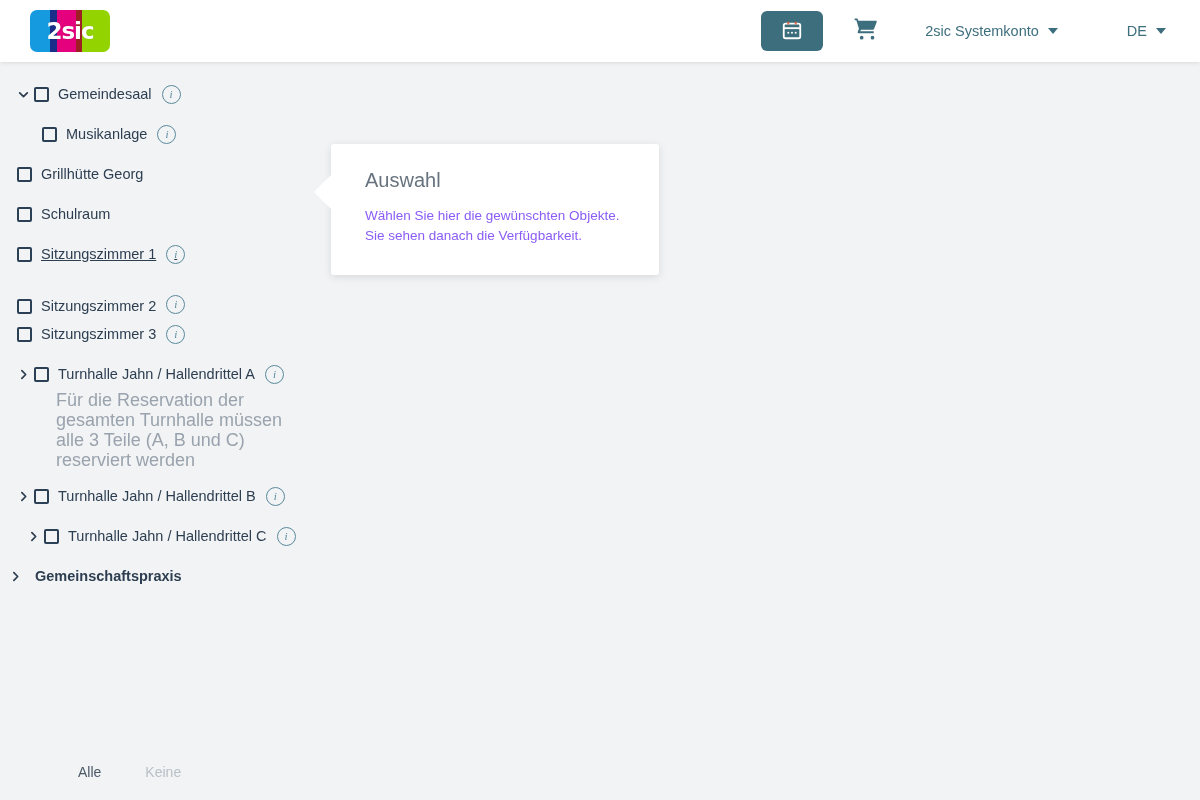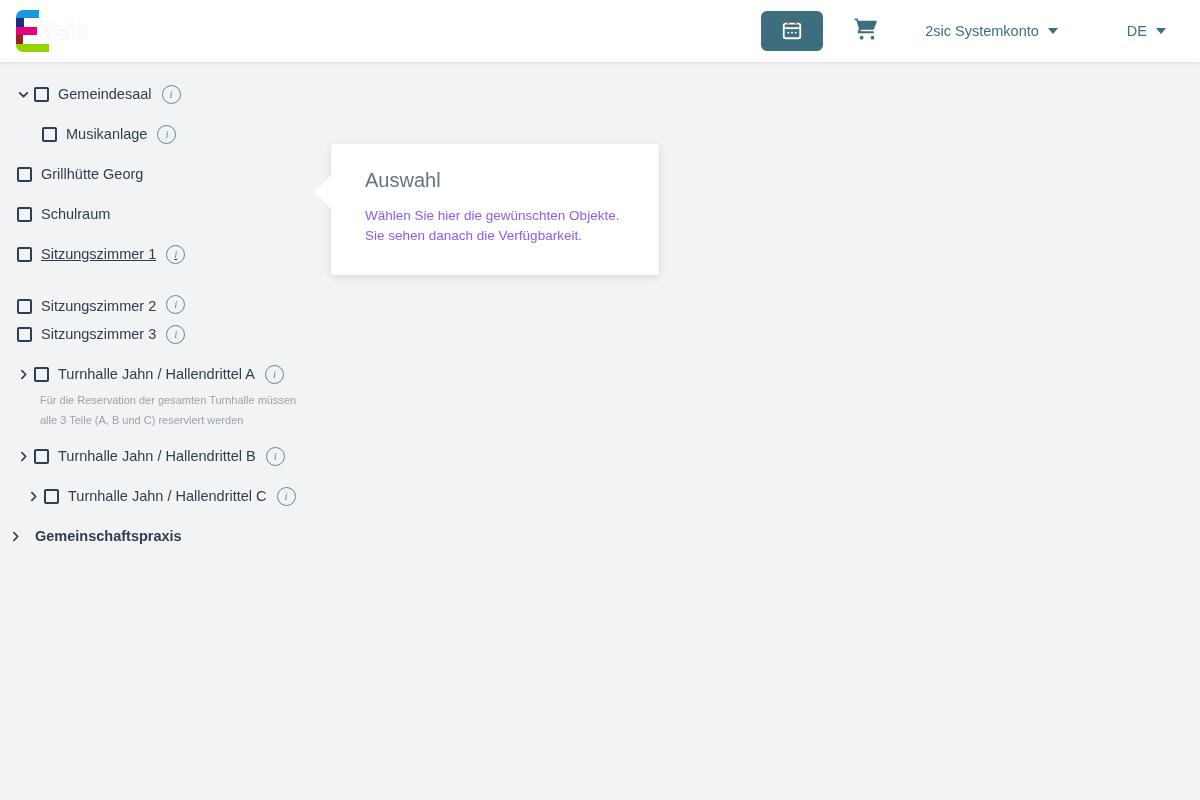--- a/index.html
+++ b/index.html
@@ -19,28 +19,27 @@
   .header {
     position: relative;
     height: 62px;
     background: #ffffff;
     display: flex;
     align-items: center;
     box-shadow: 0 1px 4px rgba(0,0,0,0.10);
     z-index: 20;
   }
   .logo {
-    margin-left: 16px;
-    width: 93px;
+    margin-left: 30px;
+    width: 80px;
     height: 42px;
     border-radius: 7px;
     overflow: hidden;
     display: flex;
     position: relative;
-    flex-direction: column;
   }
   .logo .band { height: 100%; }
   .logo .b1 { width: 25%; background: #159ae0; }
   .logo .b2 { width: 9%;  background: #1b2f8a; }
   .logo .b3 { width: 23%; background: #e5007d; }
   .logo .b4 { width: 8%;  background: #9e1f24; }
   .logo .b5 { width: 35%; background: #93d300; }
   .logo .wordmark {
     position: absolute;
     top: 0; left: 0; right: 0; bottom: 0;
@@ -151,24 +150,24 @@
     align-items: center;
     justify-content: center;
     font-size: 11px;
     font-style: italic;
     font-family: "Liberation Serif", serif;
     color: #5b8a9c;
     cursor: pointer;
     line-height: 1;
   }
   .desc {
-    margin-left: 40px;
+    margin-left: 56px;
     margin-top: -4px;
     margin-bottom: 6px;
-    font-size: 11px;
+    font-size: 18px;
     line-height: 20px;
     color: #9aa3ad;
     max-width: 258px;
   }
 
   
   .tip {
     position: absolute;
     left: 331px;
     top: 82px;
@@ -386,14 +385,18 @@
     </div>
 
   <div class="tip">
     <div class="tip-title">Auswahl</div>
     <div class="tip-body">
       <div>Wählen Sie hier die gewünschten Objekte.</div>
       <div>Sie sehen danach die Verfügbarkeit.</div>
     </div>
   </div>
 
+  <div class="footer">
+    <button class="foot-btn active">Alle</button>
+    <button class="foot-btn disabled">Keine</button>
+  </div>
 
 </div>
 
 </body></html>

